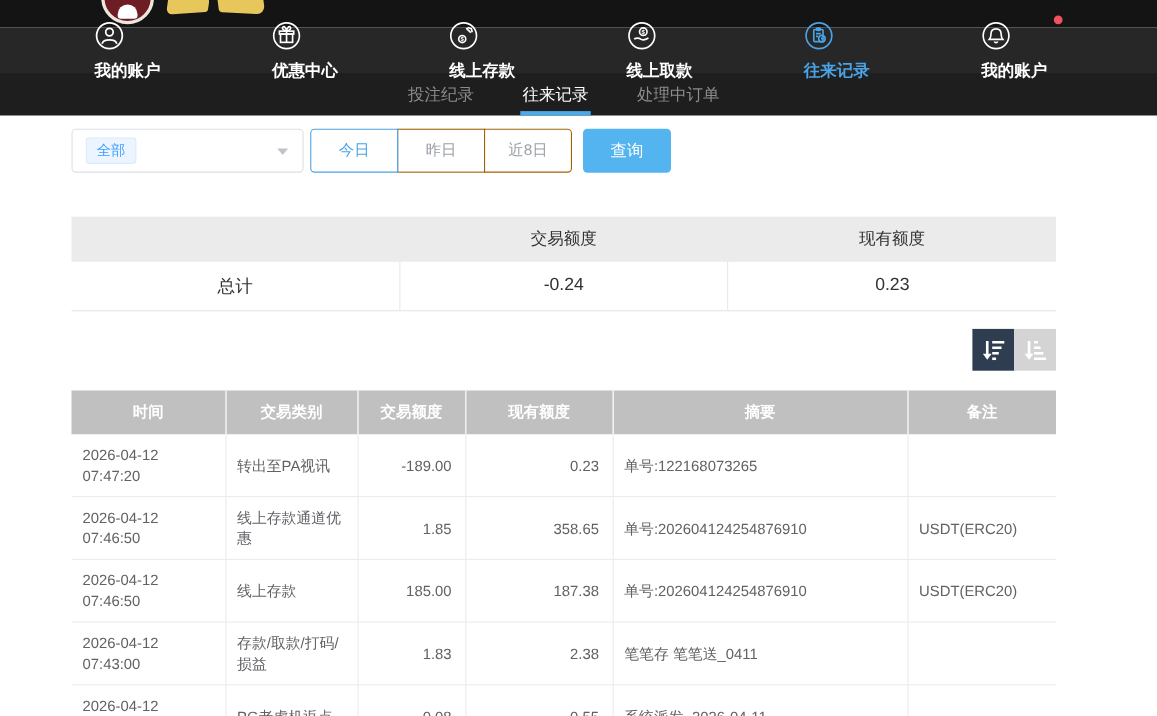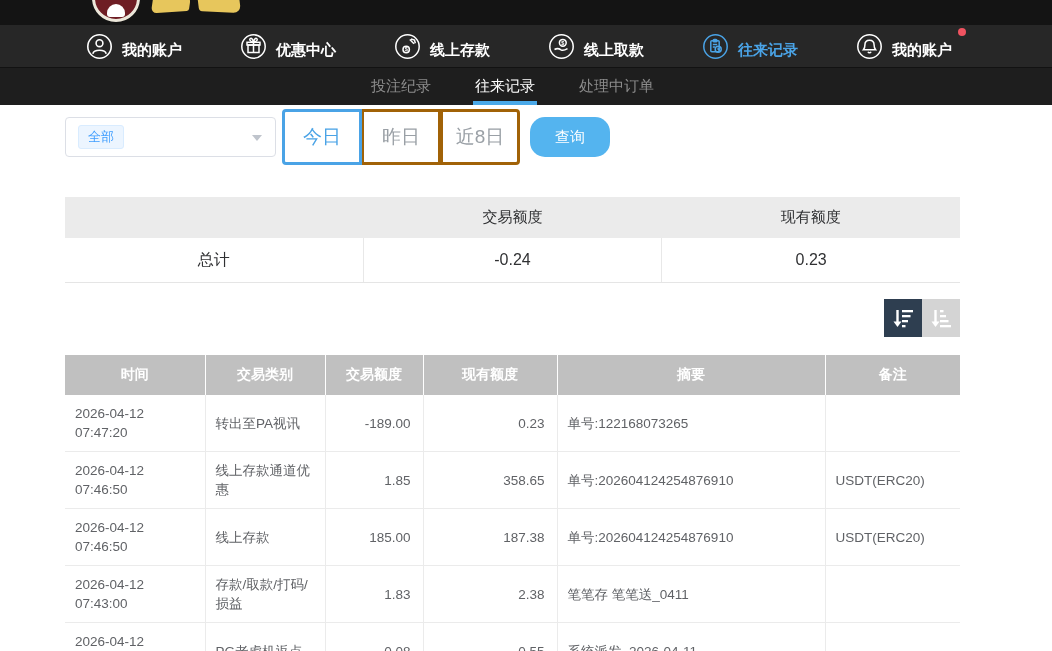--- a/index.html
+++ b/index.html
@@ -13,22 +13,22 @@
   .logo-badge .inner { position:absolute; left:12px; bottom:2px; width:18px; height:13px;
     background:#fff; border-radius:9px 9px 3px 3px; }
   .logo-gold1 { position:absolute; left:152px; top:-4px; width:38px; height:16px;
     background:#e7c65c; border-radius:3px 8px 2px 6px; transform:rotate(-4deg) skewX(-12deg); }
   .logo-gold2 { position:absolute; left:198px; top:-6px; width:42px; height:18px;
     background:#e7c65c; border-radius:6px 2px 8px 3px; transform:rotate(3deg) skewX(10deg); }
 
   
   .mainnav { height:43px; background:#272727; border-bottom:1px solid #121212;
     display:flex; align-items:center; justify-content:space-between; padding:0 100px 0 86px; }
-  .nav-item { display:flex; align-items:flex-end; gap:9px; color:#fff; font-size:15px;
-    font-weight:600; cursor:pointer; position:relative; }
+  .nav-item { display:flex; align-items:flex-start; gap:9px; color:#fff; font-size:15px;
+    font-weight:600; cursor:pointer; position:relative;flex-direction:column; }
   .nav-item.active { color:#4aa3e6; }
   .nav-item svg { display:block; }
   .nav-dot { position:absolute; right:-14px; top:-5px; width:8px; height:8px;
     border-radius:50%; background:#ef5360; }
 
   
   .subnav { height:37px; background:#1e1e1e; }
   .subnav-inner { margin-left:65px; width:895px; height:100%;
     display:flex; align-items:stretch; justify-content:center; gap:40px; }
   .tab { display:flex; align-items:center; color:#8c8c8c; font-size:15px;
@@ -45,28 +45,28 @@
   .select-box { width:211px; height:40px; border:1px solid #dcdfe6; border-radius:4px;
     display:flex; align-items:center; padding:0 12px; position:relative; cursor:pointer; background:#fff; }
   .tag { background:#ecf5ff; border:1px solid #d9ecff; color:#409eff; font-size:13px;
     padding:2px 9px; border-radius:3px; line-height:18px; }
   .caret-down { position:absolute; right:13px; top:17px; width:0; height:0;
     border-left:5px solid transparent; border-right:5px solid transparent; border-top:6px solid #bfc4cc; }
   .date-box { margin-left:10px; width:240px; height:40px; border:1px solid #dcdfe6;
     border-radius:4px; display:flex; align-items:center; gap:8px; padding:0 12px;
     color:#c0c4cc; font-size:15px; cursor:pointer; background:#fff; }
   .btn-group { margin-left:6px; display:flex; }
-  .btn-group .qbtn { width:80px; height:56px; background:#fff; border:3px solid #a16207;
-    color:#9aa0a6; font-size:19px; display:flex; align-items:center; justify-content:center;
+  .btn-group .qbtn { width:80px; height:40px; background:#fff; border:1px solid #a16207;
+    color:#9aa0a6; font-size:14px; display:flex; align-items:center; justify-content:center;
     cursor:pointer; margin-left:-1px; }
   .btn-group .qbtn:first-child { border-radius:4px 0 0 4px; margin-left:0; }
   .btn-group .qbtn:last-child { border-radius:0 4px 4px 0; }
   .btn-group .qbtn.active { border-color:#4aa3e6; color:#4aa3e6; z-index:2; }
   .search-btn { margin-left:10px; width:80px; height:40px; background:#54b4ef; color:#fff;
-    border:none; border-radius:15px; font-size:15px; cursor:pointer; }
+    border:none; border-radius:4px; font-size:15px; cursor:pointer; }
 
   
   .summary { margin-top:40px; width:895px; }
   .summary .s-head { display:flex; background:#ebebeb; height:41px; }
   .summary .s-head div { flex:1; display:flex; align-items:center; justify-content:center;
     color:#303133; font-size:15px; }
   .summary .s-body { display:flex; height:45px; border-bottom:1px solid #e5e5e5;justify-content:center; }
   .summary .s-body div { flex:1; display:flex; align-items:center; justify-content:center;
     color:#303133; font-size:16px; border-right:1px solid #e8e8e8; }
   .summary .s-body div:last-child { border-right:none; }

